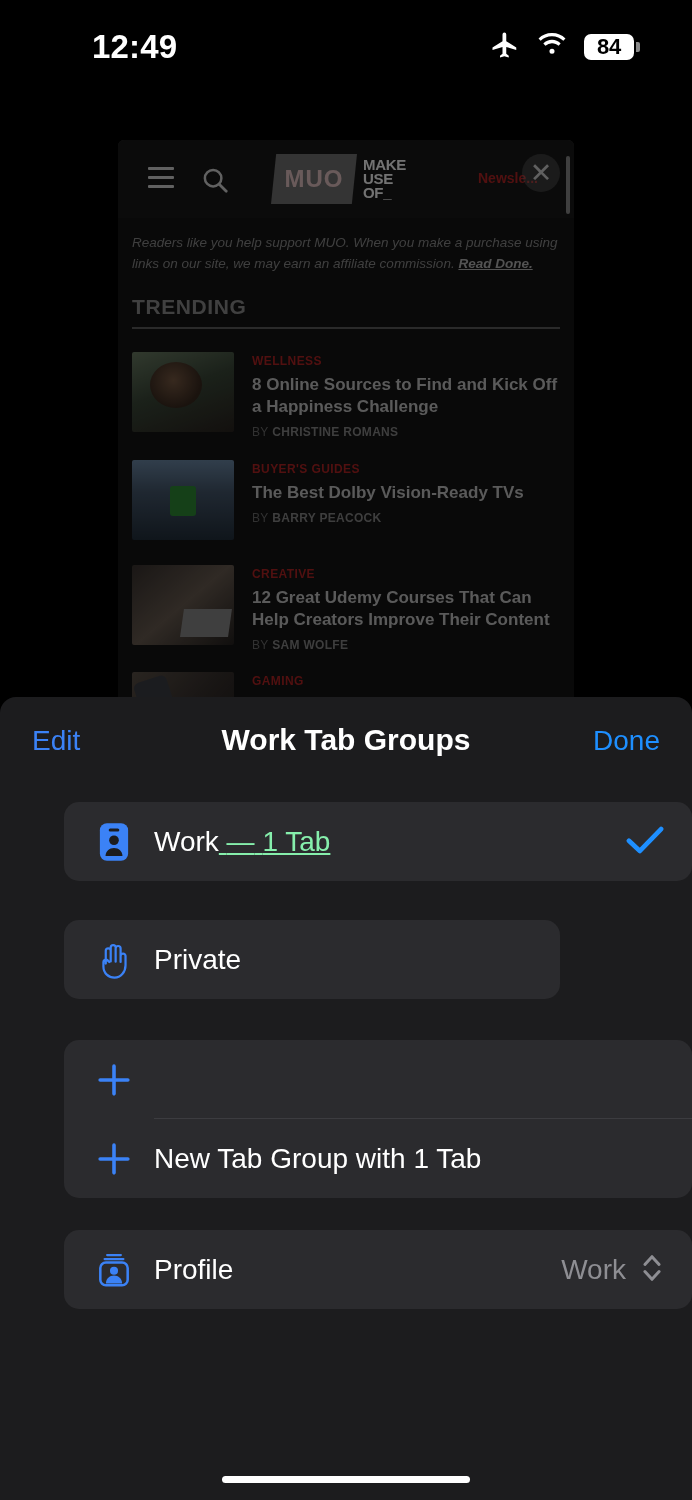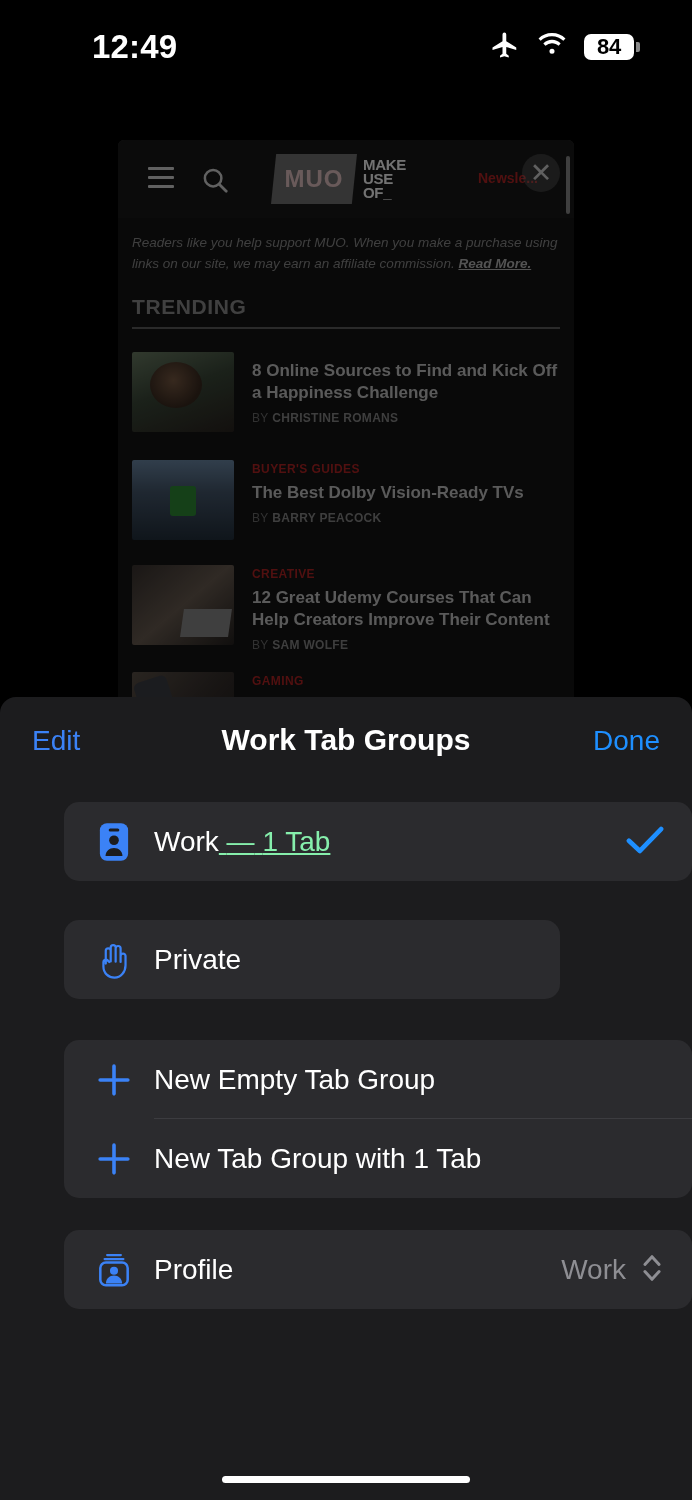--- a/index.html
+++ b/index.html
@@ -172,29 +172,30 @@
         <div class="wp-logo-box">MUO</div>
         <div class="wp-logo-text">MAKE<br>USE<br>OF_</div>
       </div>
       <div class="wp-newsletter">Newsle...</div>
       <div class="wp-close">✕</div>
       <div class="wp-scrollbar"></div>
     </div>
 
     <div class="wp-disclaimer">
       <span>Readers like you help support MUO. When you make a purchase using links on our site, we may earn an affiliate commission.</span>
-      <a href="#">Read More.</a>
+      <a href="#">Read Done.</a>
     </div>
 
     <div class="wp-trending-label">TRENDING</div>
     <div class="wp-trending-rule"></div>
 
     <div class="wp-article" style="top:212px;">
       <div class="wp-thumb th1"></div>
       <div class="wp-meta">
+        <div class="wp-cat">WELLNESS</div>
         <div class="wp-title">8 Online Sources to Find and Kick Off a Happiness Challenge</div>
         <div class="wp-by"><em>BY</em> <span>CHRISTINE ROMANS</span></div>
       </div>
     </div>
 
     <div class="wp-article" style="top:320px;">
       <div class="wp-thumb th2"></div>
       <div class="wp-meta">
         <div class="wp-cat">BUYER'S GUIDES</div>
         <div class="wp-title">The Best Dolby Vision-Ready TVs</div>
@@ -263,21 +264,20 @@
       </div>
     </div>
 
     <div class="group g-new">
       <div class="row">
         <span class="ic">
           <svg width="36" height="36" viewBox="0 0 26 26">
               <path d="M13 3 V23 M3 13 H23" stroke="#3b82f6" stroke-width="2.6" stroke-linecap="round"></path>
             </svg>
         </span>
-        <span class="label">New Empty Tab Group</span>
         <span class="divider"></span>
       </div>
       <div class="row">
         <span class="ic">
           <svg width="36" height="36" viewBox="0 0 26 26">
               <path d="M13 3 V23 M3 13 H23" stroke="#3b82f6" stroke-width="2.6" stroke-linecap="round"></path>
             </svg>
         </span>
         <span class="label">New Tab Group with 1 Tab</span>
       </div>

